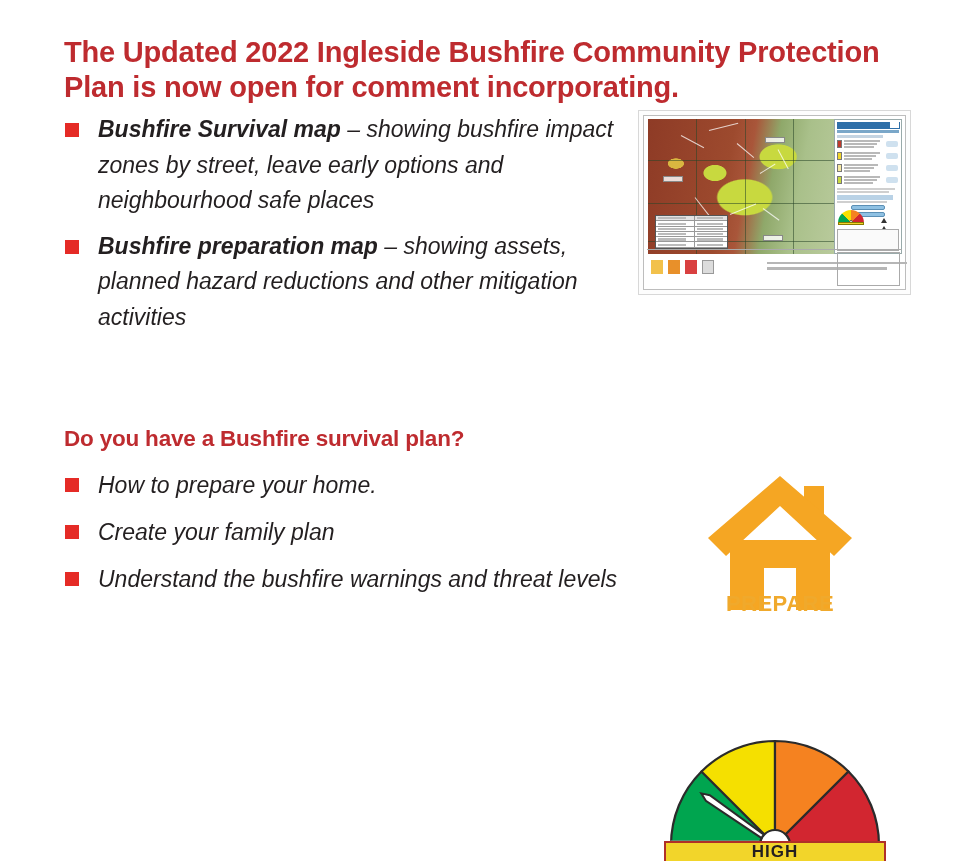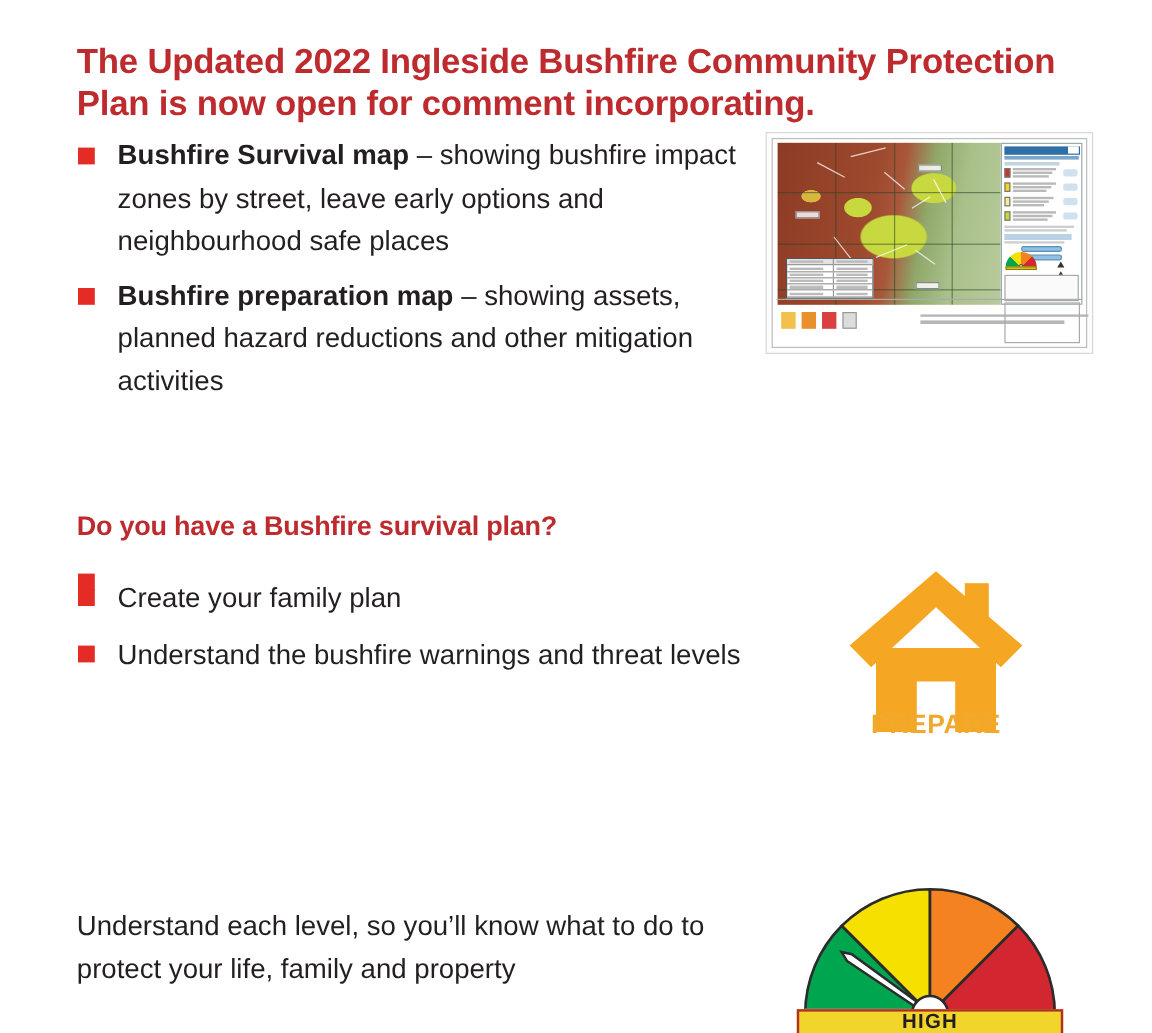--- a/index.html
+++ b/index.html
@@ -40,20 +40,21 @@
     font-size: 22.5px;
     line-height: 30px;
   }
 
   
   .bullet-list {
     position: absolute;
     list-style: none;
     margin: 0;
     padding: 0;
+    font-style: italic;
   }
   .bullet-item {
     position: relative;
     padding-left: 34px;
     color: #231f20;
     font-size: 23px;
     line-height: 35.5px;
   }
   .bullet-item .sq {
     position: absolute;
@@ -452,20 +453,21 @@
       </div>
 
     </div>
   </div>
 
   <h2 id="q-heading" class="heading-red">Do you have a Bushfire survival plan?</h2>
 
   <ul id="list-plan" class="bullet-list">
     <li class="bullet-item">
       <span class="sq"></span>
+      <span>How to prepare your home.</span>
     </li>
     <li class="bullet-item">
       <span class="sq"></span>
       <span>Create your family plan</span>
     </li>
     <li class="bullet-item">
       <span class="sq"></span>
       <span>Understand the bushfire warnings and threat levels</span>
     </li>
   </ul>
@@ -478,21 +480,20 @@
 
         <polygon points="80,8 152,70 134,88 80,38 26,88 8,70"></polygon>
 
         <path d="M30,72 L130,72 L130,142 L96,142 L96,100 L64,100 L64,142 L30,142 Z"></path>
       </g>
     </svg>
   </div>
   <div id="prepare-label">PREPARE</div>
 
 
-  <p id="afdr-body">Understand each level, so you’ll know what to do to protect your life, family and property</p>
 
   <div id="afdr-gauge">
     <svg width="230" height="128" viewBox="0 0 230 128" xmlns="http://www.w3.org/2000/svg">
       <g stroke="#2b2b2b" stroke-width="2.2" stroke-linejoin="round">
 
         <path d="M11,112 A104,104 0 0 1 41.5,38.5 L115,112 Z" fill="#00A54F"></path>
         <path d="M41.5,38.5 A104,104 0 0 1 115,8 L115,112 Z" fill="#F5E000"></path>
         <path d="M115,8 A104,104 0 0 1 188.5,38.5 L115,112 Z" fill="#F58220"></path>
         <path d="M188.5,38.5 A104,104 0 0 1 219,112 L115,112 Z" fill="#D22630"></path>
       </g>

